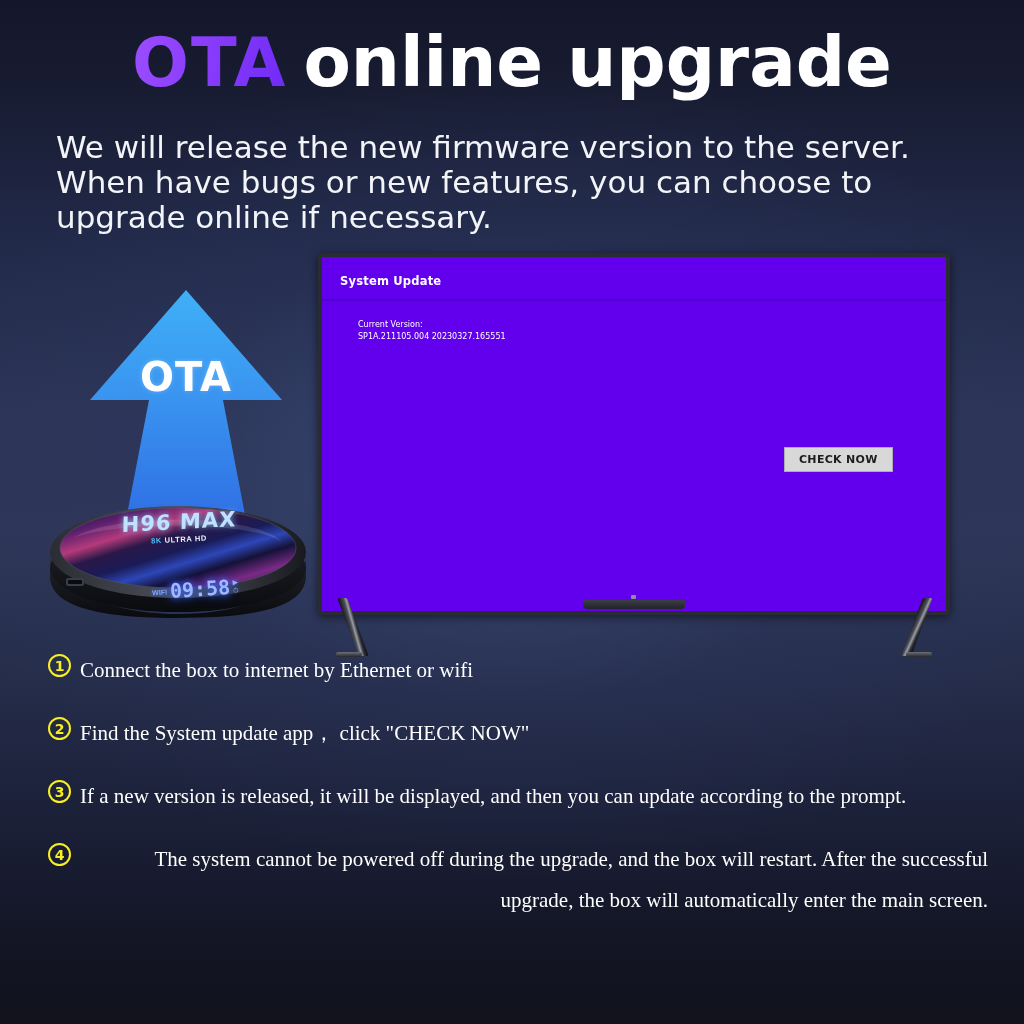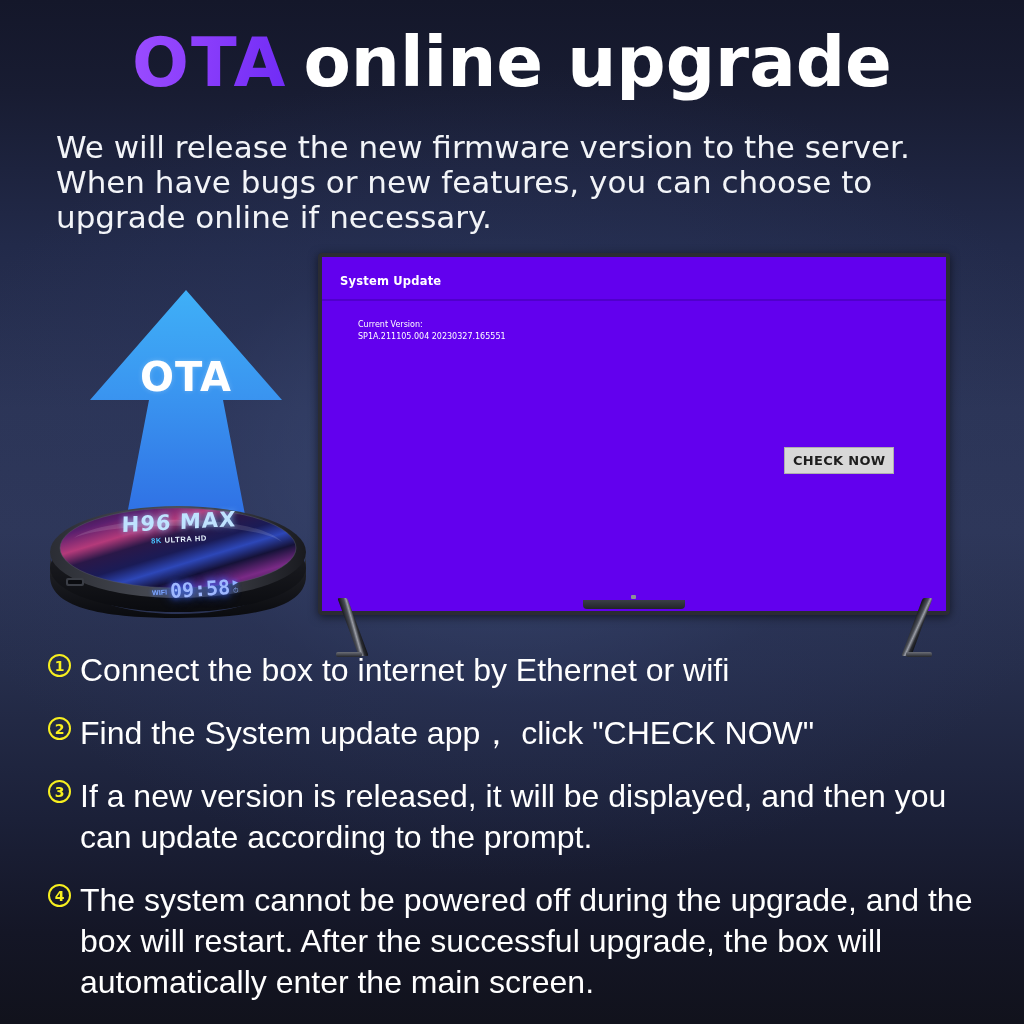--- a/index.html
+++ b/index.html
@@ -214,25 +214,25 @@
     top: 62px;
     color: #ffffff;
     font-size: 8px;
     line-height: 12px;
     font-family: "DejaVu Sans", sans-serif;
   }
   .check-now {
     position: absolute;
     left: 462px;
     top: 190px;
-    padding: 5px 8px;
+    padding: 5px 14px;
     background: #d8d8d8;
     border: 1px solid #aeaeae;
     color: #1d1d1d;
-    font-size: 13px;
+    font-size: 11px;
     font-weight: bold;
     letter-spacing: 0.3px;
     font-family: "DejaVu Sans", sans-serif;
     cursor: pointer;
   }
   .tv-base {
     position: absolute;
     left: 265px;
     top: 362px;
     width: 102px;
@@ -293,23 +293,24 @@
     color: #f7ef1f;
     font-size: 14px;
     font-weight: bold;
     line-height: 21px;
     text-align: center;
     font-family: "DejaVu Sans", sans-serif;
     box-sizing: border-box;
   }
   .step-text {
     color: #ffffff;
-    font-size: 32px;
+    font-size: 21px;
     line-height: 41px;
-    font-family: Liberation Sans, sans-serif;
+    font-family: Liberation Serif, serif;
+    text-align: right;
   }
 </style>
 </head>
 <body>
 
 <div id="page">
 
   <div class="title-row">
     <span class="title-ota">OTA</span><span class="title-rest">online upgrade</span>
   </div>

